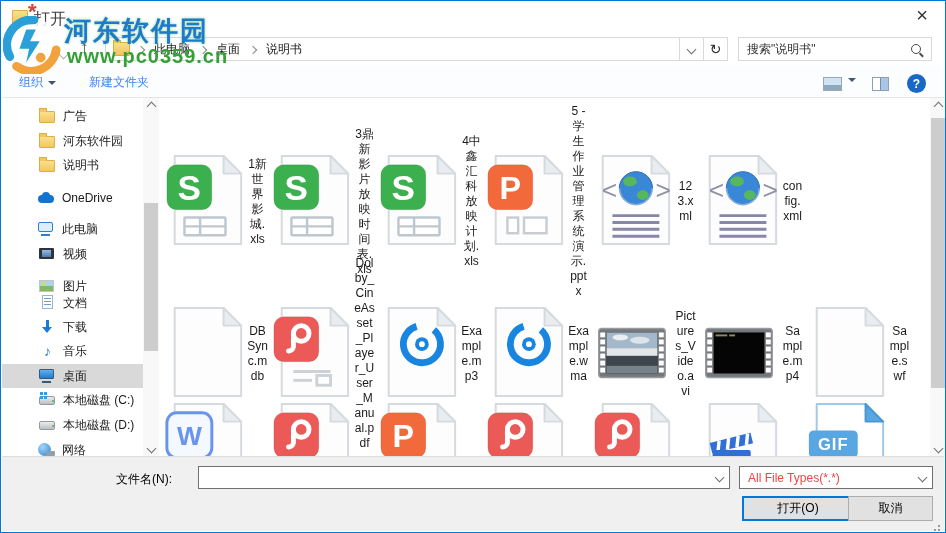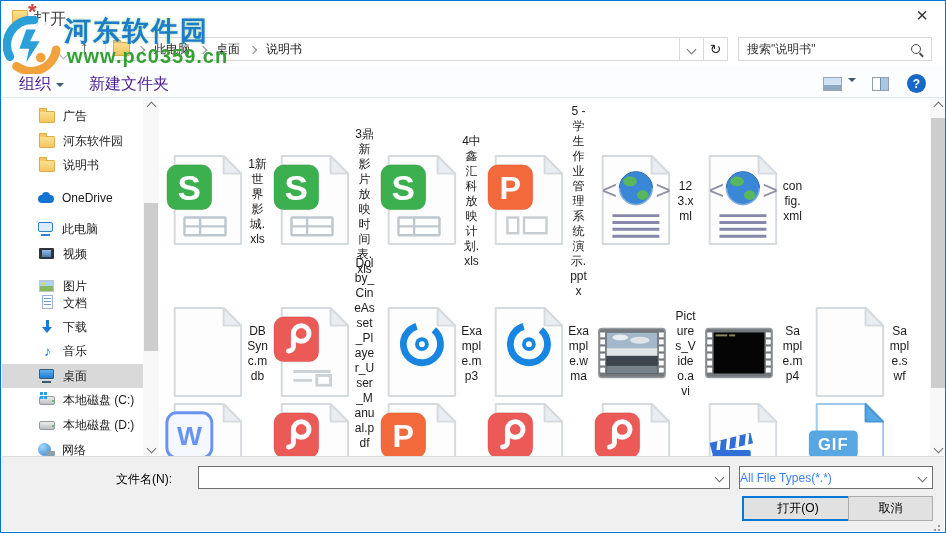--- a/index.html
+++ b/index.html
@@ -27,21 +27,21 @@
   .addr-btn{width:23px;height:100%;border-left:1px solid #d9d9d9;display:flex;align-items:center;justify-content:center;color:#333;}
   .refresh-glyph{font-size:14px;color:#2b2b2b;}
   .searchbox{position:absolute;left:737px;top:36px;width:194px;height:24px;border:1px solid #d9d9d9;background:#fff;display:flex;align-items:center;box-sizing:border-box;}
   .searchbox input{flex:1;border:none;outline:none;font-size:12px;padding:0 0 0 8px;color:#222;font-family:inherit;background:transparent;min-width:0;}
   .searchbox input::placeholder{color:#333;opacity:1;}
   .mag{width:8px;height:8px;border:1.5px solid #4a4a4a;border-radius:50%;position:relative;margin-right:10px;flex-shrink:0;}
   .mag::after{content:"";position:absolute;width:5px;height:1.5px;background:#4a4a4a;transform:rotate(45deg);left:7px;top:9px;}
 
   
   .toolbar{position:absolute;left:1px;right:1px;top:64px;height:33px;background:#fcfdfe;border-bottom:1px solid #e4e7ea;box-sizing:border-box;}
-  .tb-item{position:absolute;top:9px;font-size:16px;color:#4c1d95;display:flex;align-items:center;gap:5px;}
+  .tb-item{position:absolute;top:9px;font-size:12px;color:#3b82f6;display:flex;align-items:center;gap:5px;}
   .caret-dn{width:0;height:0;border-left:4px solid transparent;border-right:4px solid transparent;border-top:4px solid #3c5a78;}
   .view-ico{position:absolute;left:822px;top:76px;width:19px;height:14px;border:1px solid #9aa7b5;background:linear-gradient(180deg,#cfe3f4 55%,#8fa8bd 45%);box-sizing:border-box;}
   .view-caret{position:absolute;left:847px;top:81px;}
   .pane-ico{position:absolute;left:871px;top:76px;width:17px;height:14px;border:1px solid #8fa0b0;background:#fff;box-sizing:border-box;}
   .pane-ico::after{content:"";position:absolute;right:0;top:0;bottom:0;width:7px;background:#aac6e4;border-left:1px solid #6f90b0;}
   .help-btn{position:absolute;left:906px;top:73px;width:19px;height:19px;border-radius:50%;background:#1968c5;color:#fff;font-size:12px;font-weight:bold;display:flex;align-items:center;justify-content:center;}
 
   
   .sidebar{position:absolute;left:1px;top:97px;width:141px;height:358px;background:#fff;overflow:hidden;}
   .side-item{position:absolute;left:0;width:100%;height:24px;display:flex;align-items:center;gap:7px;font-size:12px;color:#1a1a1a;box-sizing:border-box;}
@@ -85,21 +85,21 @@
   .cell{width:107px;display:flex;align-items:center;}
   .fi{width:86px;height:94px;flex-shrink:0;}
   .flabel{margin-top:3px;font-size:12px;line-height:15px;text-align:center;max-width:104px;word-break:break-all;color:#1b1b1b;}
 
   
   .footer{position:absolute;left:1px;right:1px;bottom:1px;top:455px;background:#f0f0f0;border-top:1px solid #ddd;box-sizing:border-box;}
   .fn-label{position:absolute;left:114px;top:14px;font-size:12px;color:#000;}
   .fn-combo{position:absolute;left:196px;top:9px;width:532px;height:23px;background:#fff;border:1px solid #707070;box-sizing:border-box;display:flex;align-items:center;}
   .fn-combo input{flex:1;border:none;outline:none;font-size:12px;padding:0 6px;font-family:inherit;min-width:0;}
   .combo-chev{width:20px;display:flex;align-items:center;justify-content:center;height:100%;}
-  .ft-select{position:absolute;left:737px;top:9px;width:194px;height:23px;background:#fff;border:1px solid #707070;box-sizing:border-box;display:flex;align-items:center;font-size:12px;color:#3b82f6;}
+  .ft-select{position:absolute;left:737px;top:9px;width:194px;height:23px;background:#fff;border:1px solid #707070;box-sizing:border-box;display:flex;align-items:center;font-size:12px;color:#ef4444;padding-left:8px;}
   .ft-select .combo-chev{margin-left:auto;}
   .btn{position:absolute;top:39px;height:25px;font-size:12px;color:#000;display:flex;align-items:center;justify-content:center;box-sizing:border-box;background:#e1e1e1;}
   .btn-open{left:740px;width:112px;border:2px solid #0078d7;}
   .btn-cancel{left:846px;width:85px;border:1px solid #adadad;}
   .grip{position:absolute;right:4px;bottom:4px;width:2px;height:2px;background:#9a9a9a;box-shadow:-4px 4px #9a9a9a,0 4px #9a9a9a,-8px 8px #b5b5b5,-4px 8px #9a9a9a,0 8px #9a9a9a;}
 
   
   .watermark{position:absolute;left:0;top:0;width:260px;height:80px;pointer-events:none;z-index:60;}
   .wm-logo{position:absolute;left:2px;top:15px;width:58px;height:58px;}
   .wm-t1{position:absolute;left:63px;top:12px;font-size:27px;font-weight:bold;color:#1d7bc9;letter-spacing:2px;text-shadow:0 0 3px rgba(130,205,150,.9);white-space:nowrap;}

